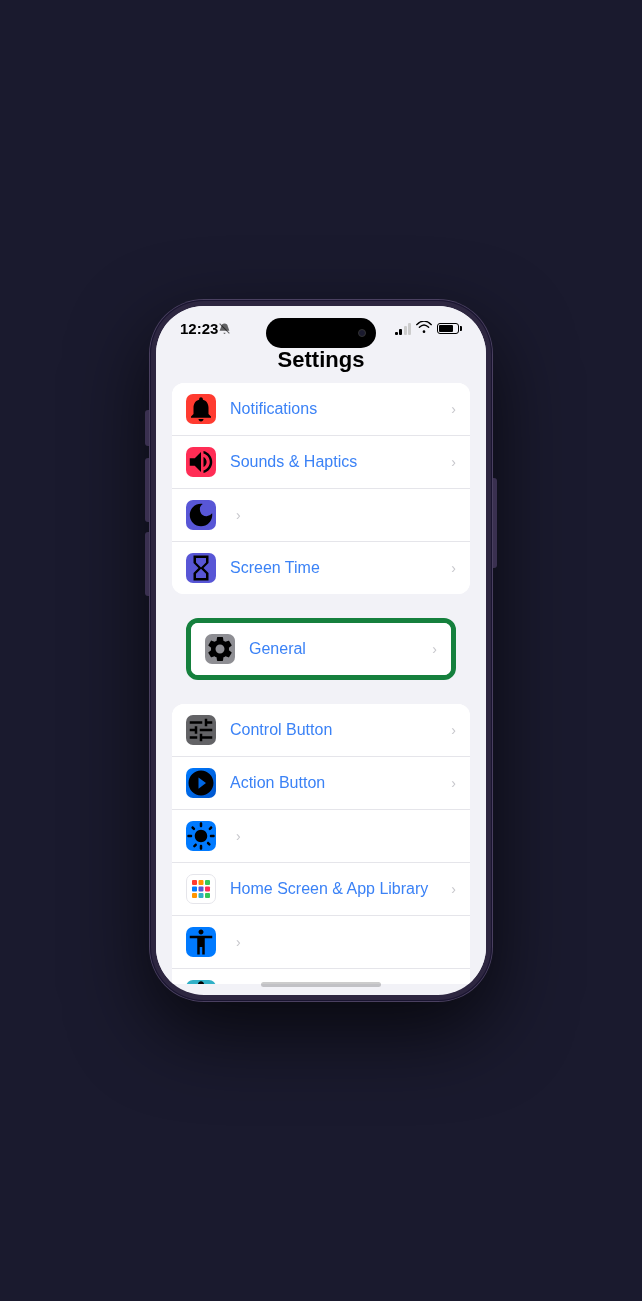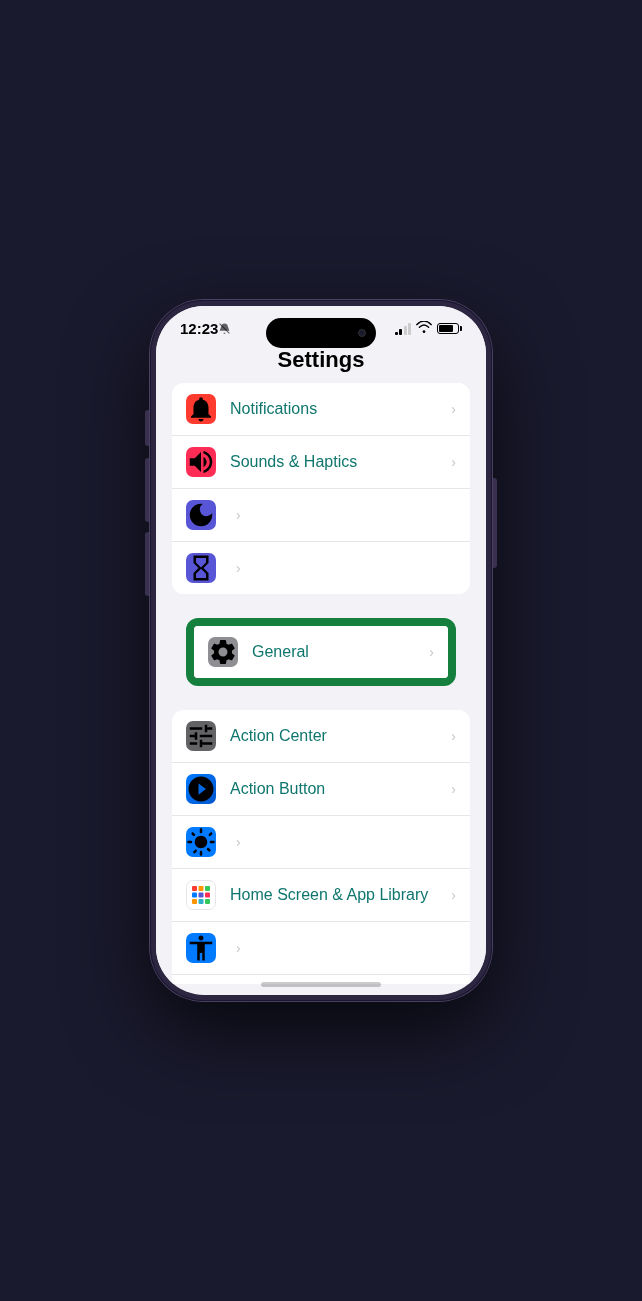--- a/index.html
+++ b/index.html
@@ -172,33 +172,33 @@
       margin-right: 14px;
       display: flex;
       align-items: center;
       justify-content: center;
       flex-shrink: 0;
       font-size: 16px;
     }
 
     .item-label {
       font-size: 16px;
-      color: #0f766e;
+      color: #3b82f6;
       flex: 1;
     }
 
     .item-chevron {
       color: #c7c7cc;
       font-size: 14px;
       margin-left: 6px;
     }
 
     
     .general-highlighted {
-      border: 8px solid #15803d;
+      border: 5px solid #15803d;
       border-radius: 12px;
       margin: 0 16px 0;
       background: #fff;
       overflow: hidden;
     }
 
     .general-highlighted .settings-item {
       border-bottom: none;
     }
 
@@ -359,20 +359,21 @@
           </div>
           <span class="item-chevron">›</span>
         </div>
 
         <div class="settings-item">
           <div class="item-icon icon-purple2">
             <svg viewBox="0 0 24 24">
               <path d="M6 2v6l4 4-4 4v6h12v-6l-4-4 4-4V2H6zm10 14.5V20H8v-3.5l4-4 4 4zm-4-5l-4-4V4h8v3.5l-4 4z"></path>
             </svg>
           </div>
+          <span class="item-label">Screen Time</span>
           <span class="item-chevron">›</span>
         </div>
       </div>
 
       <div style="margin: 0 10px 0; padding: 4px;">
         <div class="general-highlighted">
           <div class="settings-item">
             <div class="item-icon icon-gray">
               <svg viewBox="0 0 24 24">
                 <path d="M19.14 12.94c.04-.3.06-.61.06-.94 0-.32-.02-.64-.07-.94l2.03-1.58c.18-.14.23-.41.12-.61l-1.92-3.32c-.12-.22-.37-.29-.59-.22l-2.39.96c-.5-.38-1.03-.7-1.62-.94l-.36-2.54c-.04-.24-.24-.41-.48-.41h-3.84c-.24 0-.43.17-.47.41l-.36 2.54c-.59.24-1.13.57-1.62.94l-2.39-.96c-.22-.08-.47 0-.59.22L2.74 8.87c-.12.21-.08.47.12.61l2.03 1.58c-.05.3-.09.63-.09.94s.02.64.07.94l-2.03 1.58c-.18.14-.23.41-.12.61l1.92 3.32c.12.22.37.29.59.22l2.39-.96c.5.38 1.03.7 1.62.94l.36 2.54c.05.24.24.41.48.41h3.84c.24 0 .44-.17.47-.41l.36-2.54c.59-.24 1.13-.56 1.62-.94l2.39.96c.22.08.47 0 .59-.22l1.92-3.32c.12-.22.07-.47-.12-.61l-2.01-1.58zM12 15.6c-1.98 0-3.6-1.62-3.6-3.6s1.62-3.6 3.6-3.6 3.6 1.62 3.6 3.6-1.62 3.6-3.6 3.6z"></path>
@@ -385,21 +386,21 @@
       </div>
 
       <div class="settings-group" style="margin-top: 20px;">
 
         <div class="settings-item">
           <div class="item-icon icon-gray2">
             <svg viewBox="0 0 24 24">
               <path d="M3 17v2h6v-2H3zM3 5v2h10V5H3zm10 16v-2h8v-2h-8v-2h-2v6h2zM7 9v2H3v2h4v2h2V9H7zm14 4v-2H11v2h10zm-6-4h2V7h4V5h-4V3h-2v6z"></path>
             </svg>
           </div>
-          <span class="item-label">Action Center</span>
+          <span class="item-label">Control Button</span>
           <span class="item-chevron">›</span>
         </div>
 
         <div class="settings-item">
           <div class="item-icon" style="background: linear-gradient(135deg, #007aff, #0055cc);">
             <svg viewBox="0 0 24 24">
               <path d="M12 2C6.48 2 2 6.48 2 12s4.48 10 10 10 10-4.48 10-10S17.52 2 12 2zm-2 14.5v-9l6 4.5-6 4.5z"></path>
             </svg>
           </div>
           <span class="item-label">Action Button</span>

